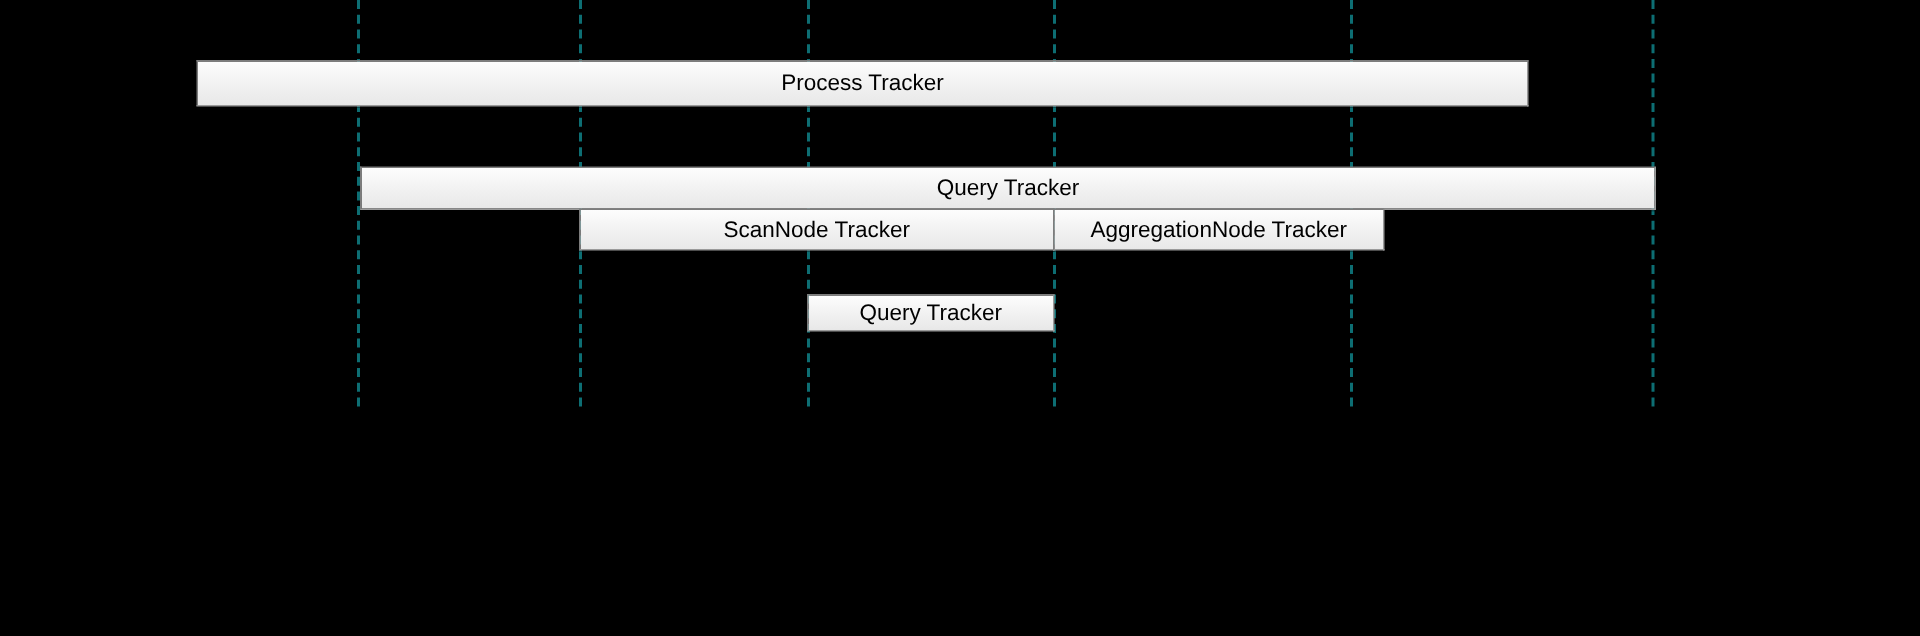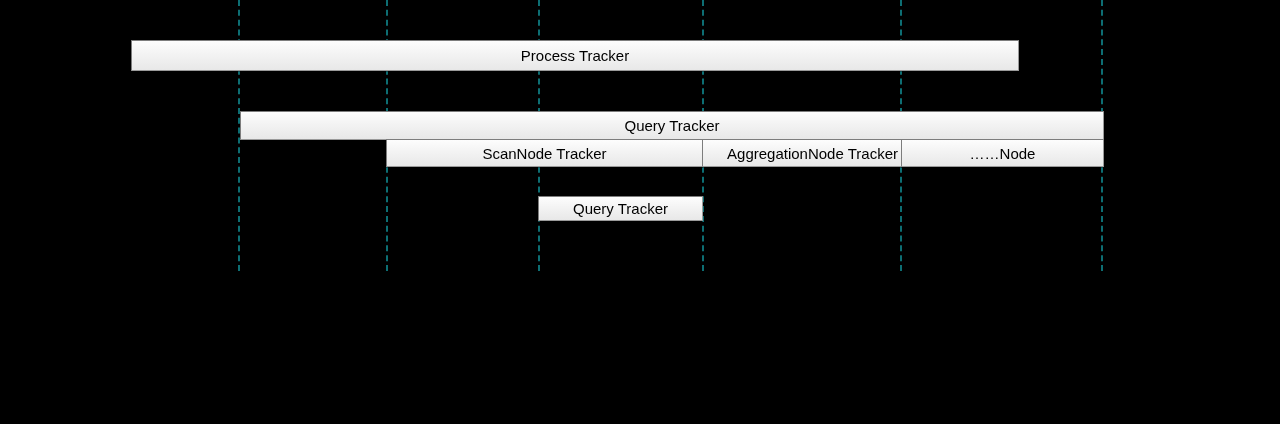--- a/index.html
+++ b/index.html
@@ -53,17 +53,16 @@
   <div class="vline" style="left:702px; top:0px; height:271px;"></div>
   <div class="vline" style="left:900px; top:0px; height:271px;"></div>
   <div class="vline" style="left:1101px; top:0px; height:271px;"></div>
 
   <div class="bar" style="left:131px; top:40px; width:888px; height:31px;">Process Tracker</div>
 
   <div class="bar lvl1" style="left:240px; top:111px; width:864px; height:29px;">Query Tracker</div>
 
   <div class="bar" style="left:386px; top:139px; width:317px; height:28px;">ScanNode Tracker</div>
   <div class="bar" style="left:702px; top:139px; width:221px; height:28px;">AggregationNode Tracker</div>
-  <div class="bar" style="left:901px; top:139px; width:203px; height:28px;">……Node</div>
 
   <div class="bar" style="left:538px; top:196px; width:165px; height:25px;">Query Tracker</div>
 
 </div>
 
 </body></html>

